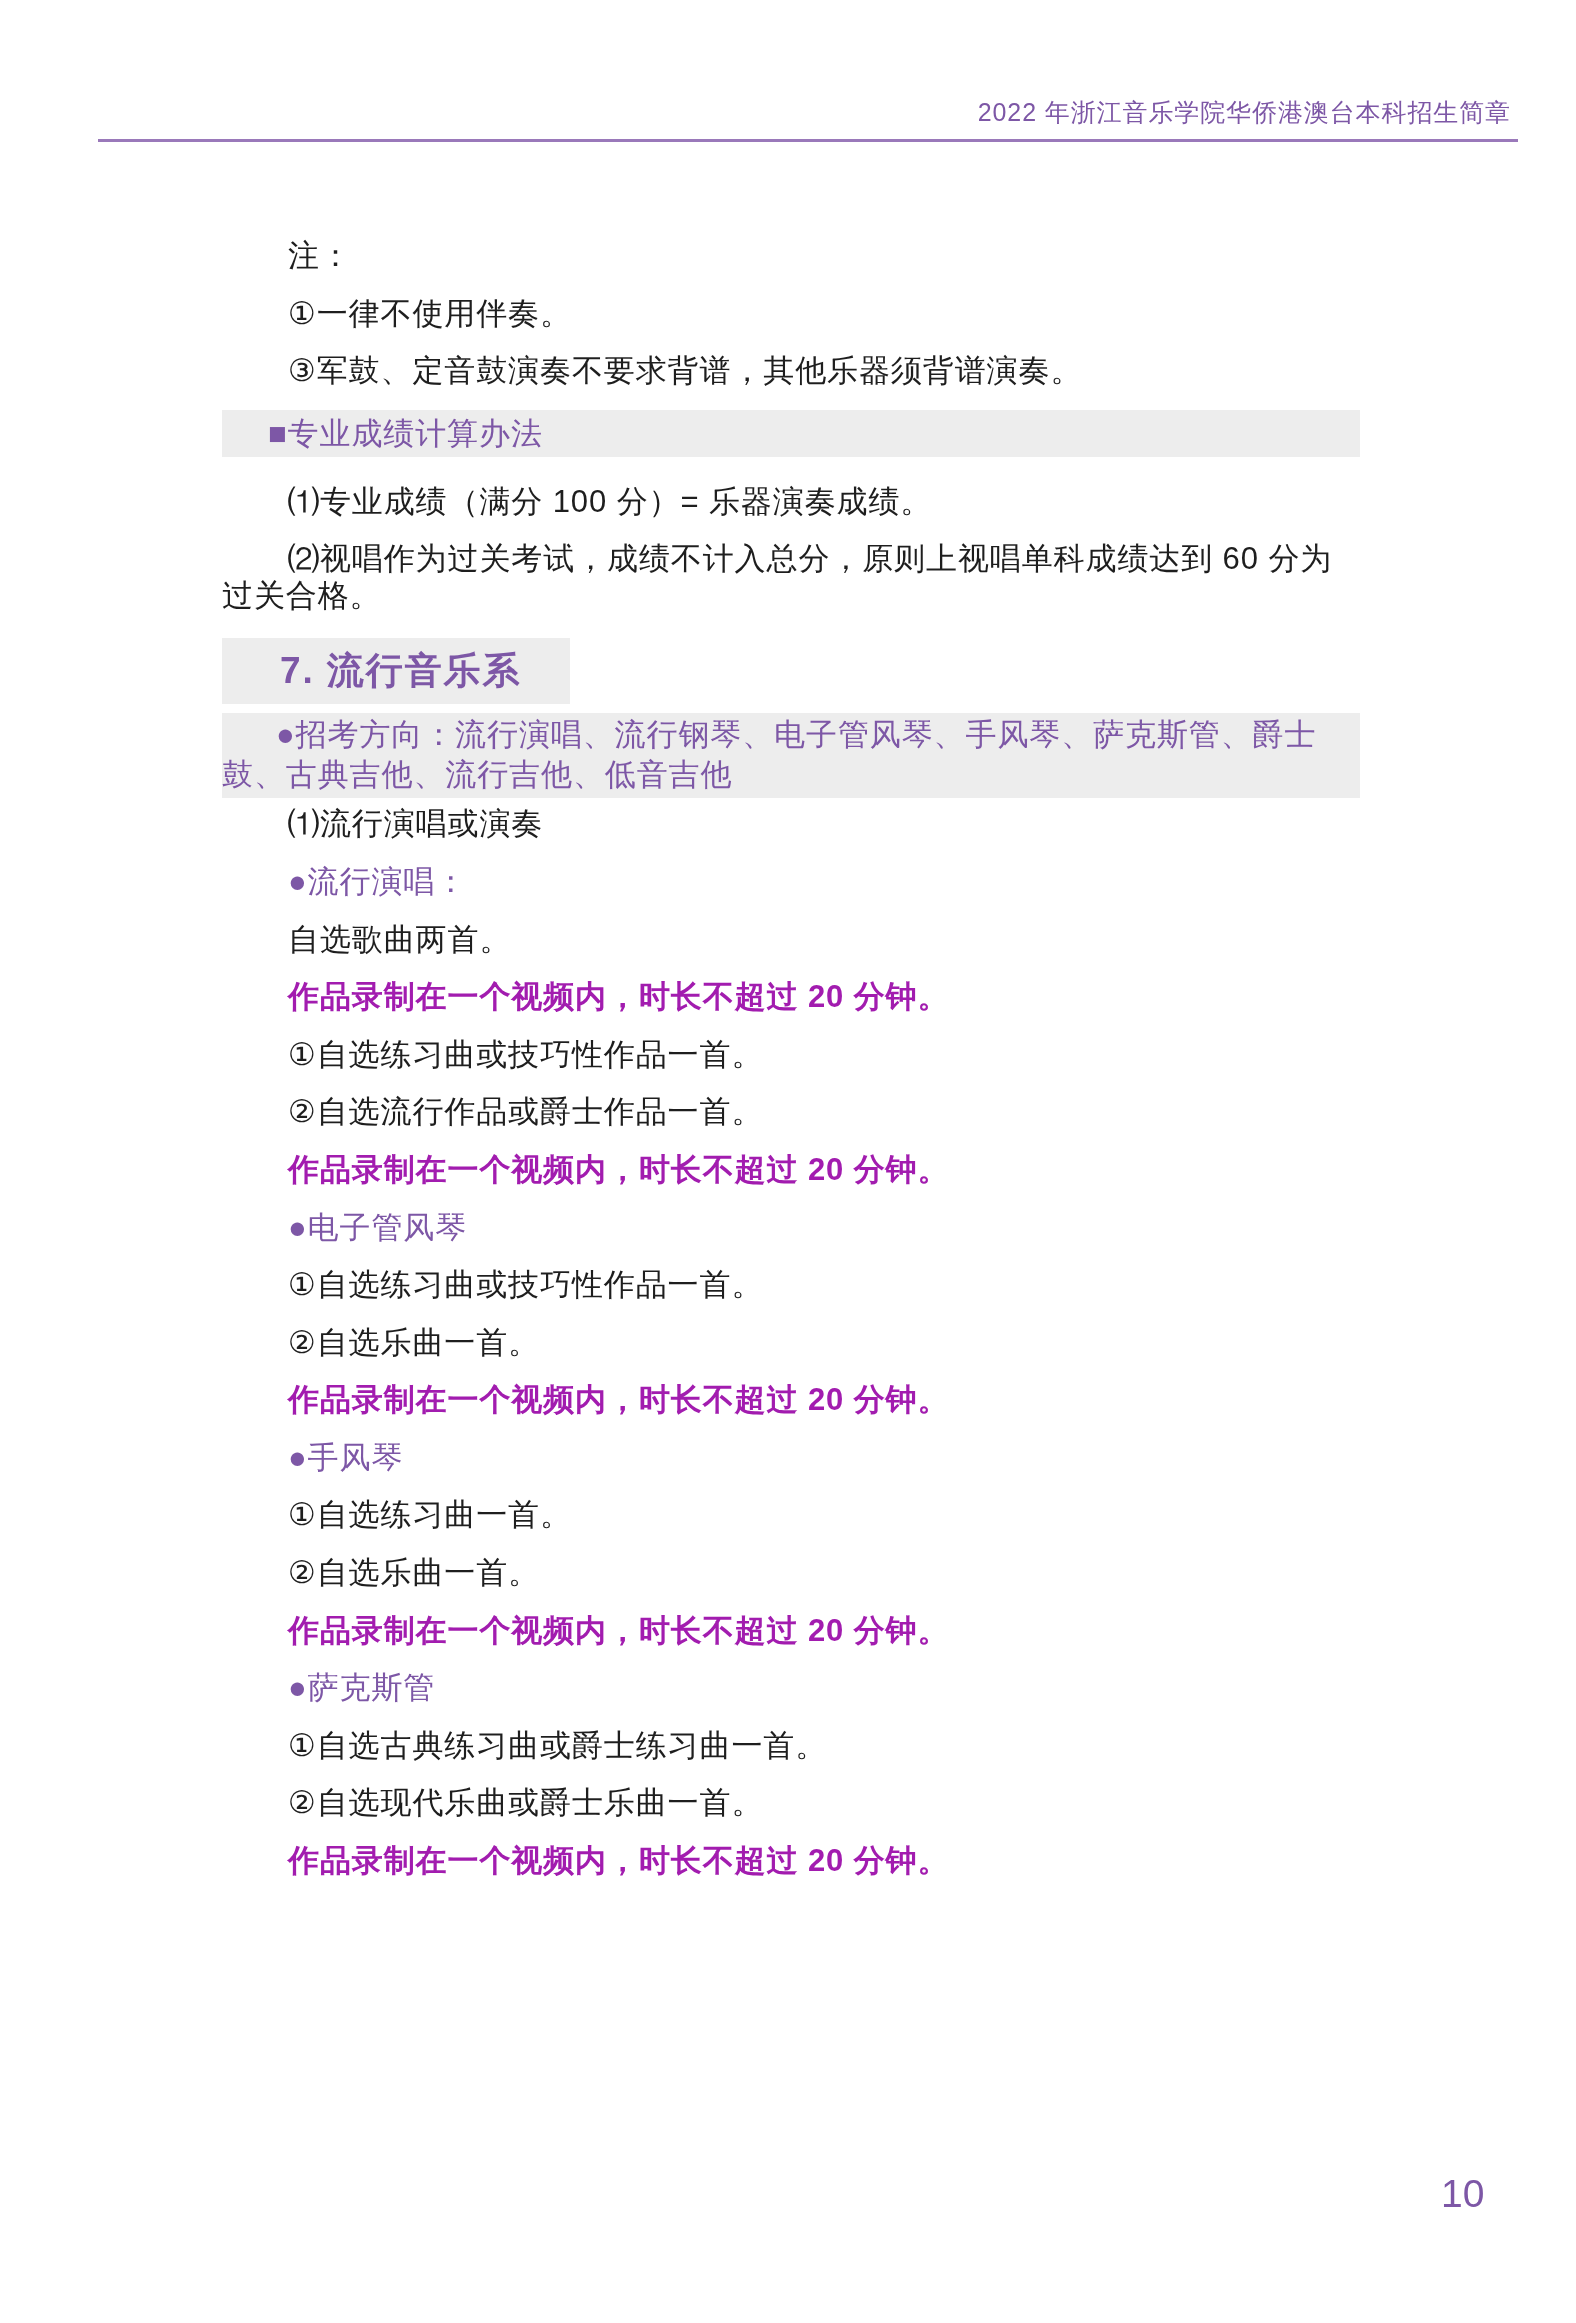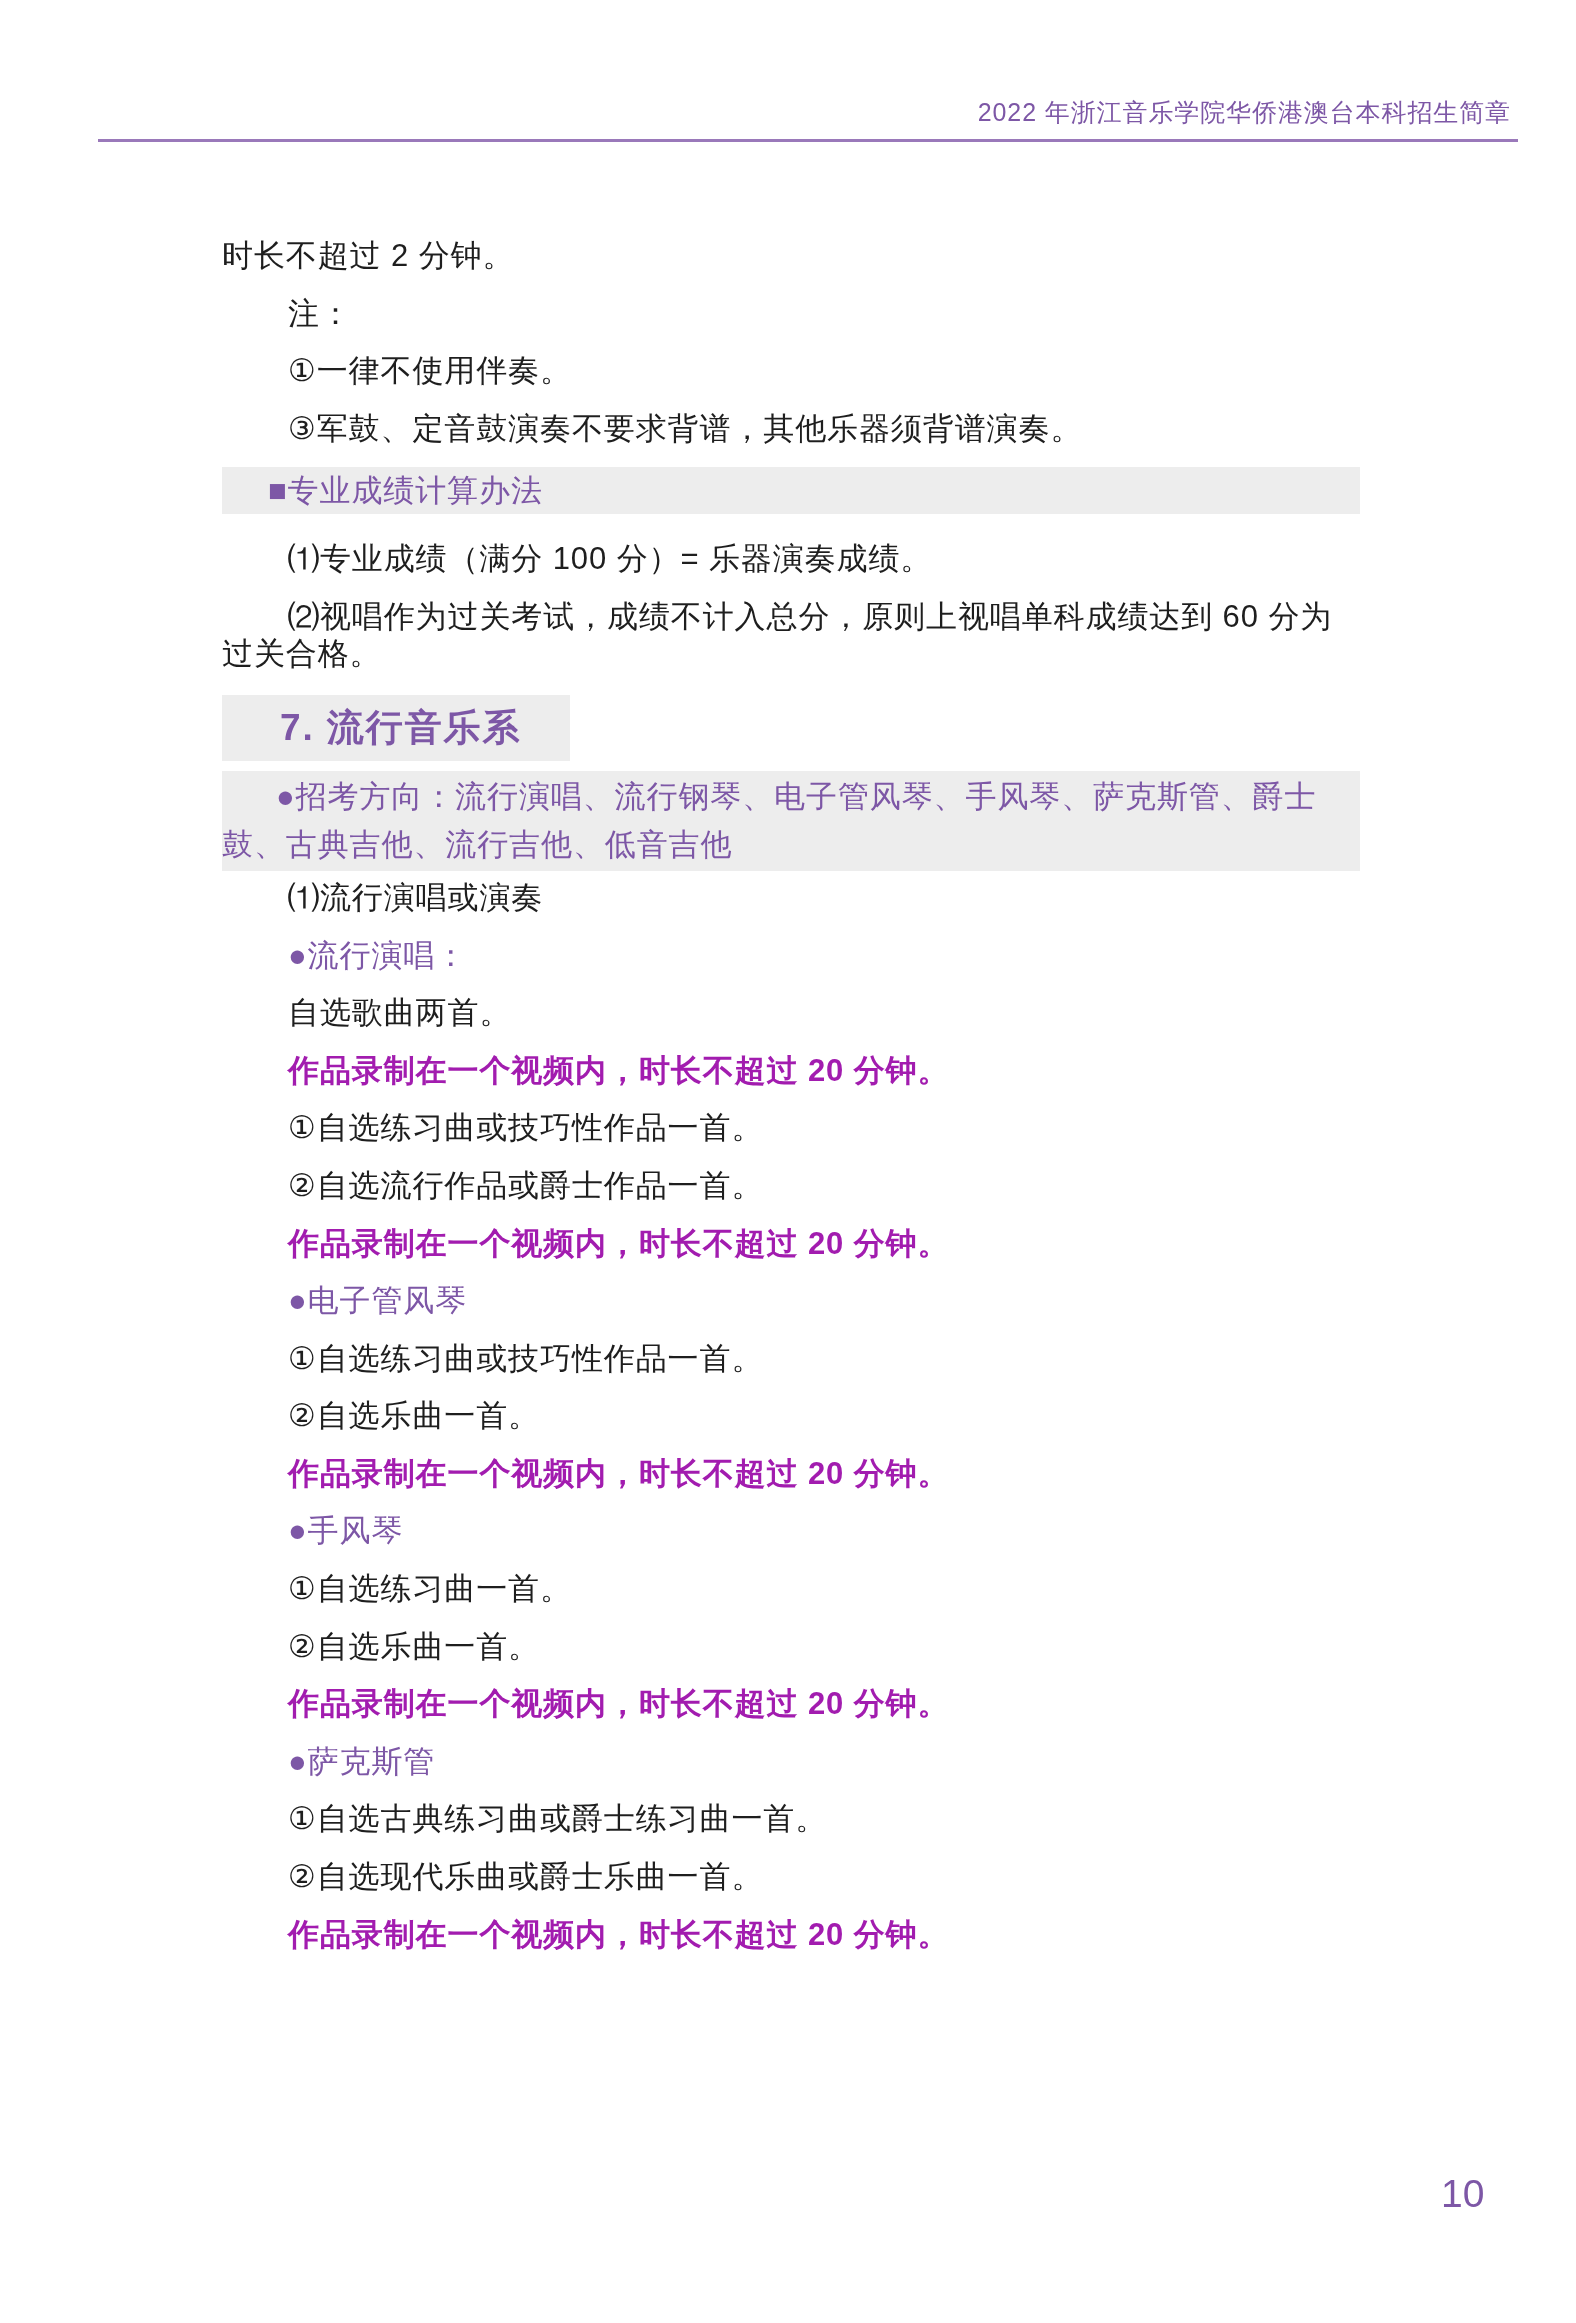--- a/index.html
+++ b/index.html
@@ -40,37 +40,36 @@
     text-indent:46px;line-height:47px;margin:14px 0 26px 0;
   }
   .section{
     background:var(--bar-bg);color:var(--accent);
     font-weight:bold;font-size:37px;line-height:66px;
     width:348px;box-sizing:border-box;padding-left:58px;
     margin:23.4px 0 9.4px 0;letter-spacing:1.9px;
   }
   .direction{
     background:var(--bar-bg);color:var(--accent);
-    text-indent:54px;line-height:48px;padding:1.9px 0 2.8px 0;
+    text-indent:54px;line-height:40px;padding:1.9px 0 2.8px 0;
     margin:0 0 7.5px 0;
   }
   .page-number{
     position:absolute;top:2177px;left:1441px;
     color:var(--accent);font-size:39px;line-height:34px;
   }
 </style>
 </head>
 <body>
 
 <div class="page-header">2022 年浙江音乐学院华侨港澳台本科招生简章</div>
 
 <div class="header-rule"></div>
 
 <div class="doc-body">
-    <p class="blk noindent">时长不超过 2 分钟。</p>
     <p class="blk indent">注：</p>
     <p class="blk indent">①一律不使用伴奏。</p>
     <p class="blk indent">③军鼓、定音鼓演奏不要求背谱，其他乐器须背谱演奏。</p>
     <p class="blk bar">■专业成绩计算办法</p>
     <p class="blk indent">⑴专业成绩（满分 100 分）= 乐器演奏成绩。</p>
     <p class="blk indent">⑵视唱作为过关考试，成绩不计入总分，原则上视唱单科成绩达到 60 分为过关合格。</p>
     <p class="blk section">7. 流行音乐系</p>
     <p class="blk direction">●招考方向：流行演唱、流行钢琴、电子管风琴、手风琴、萨克斯管、爵士鼓、古典吉他、流行吉他、低音吉他</p>
     <p class="blk indent">⑴流行演唱或演奏</p>
     <p class="blk purple">●流行演唱：</p>

